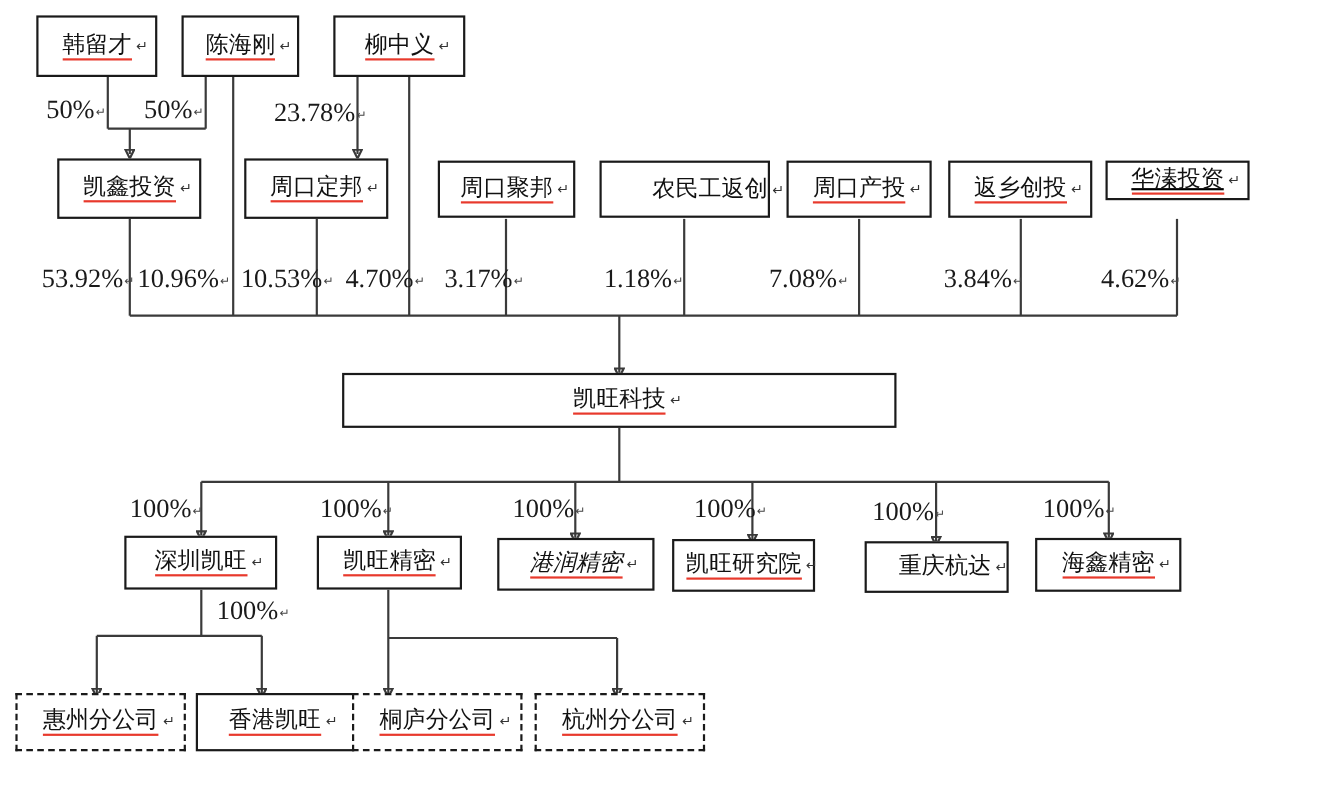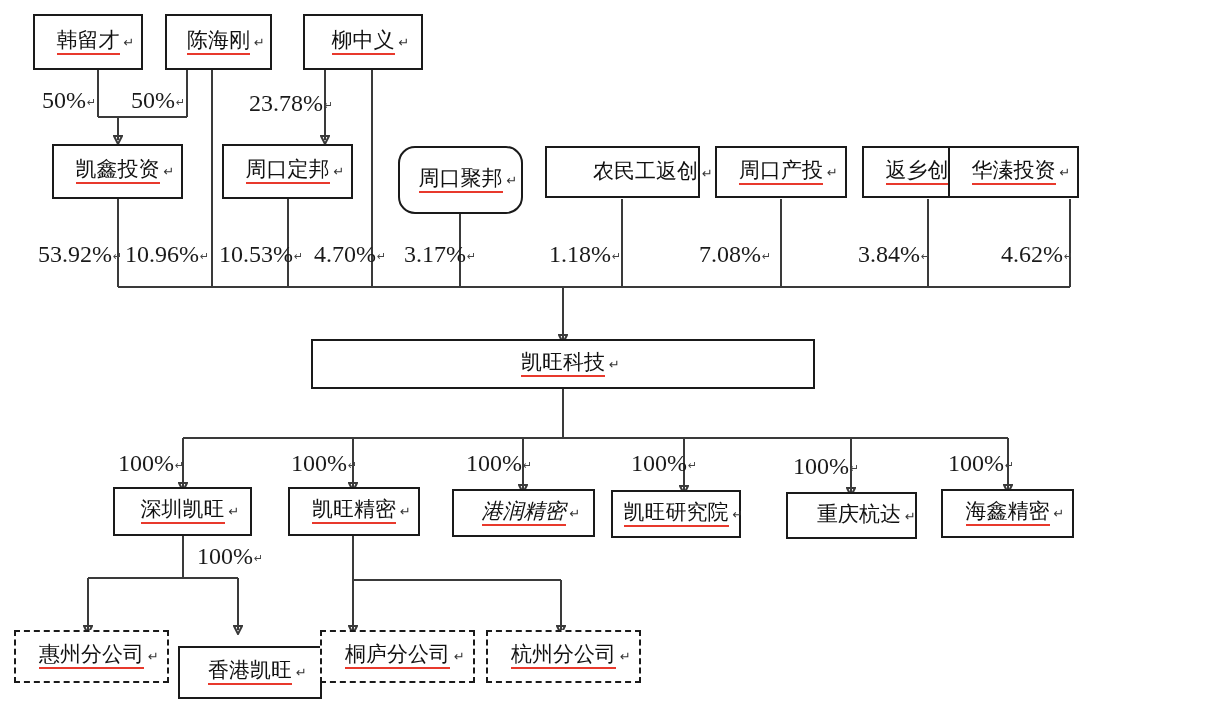--- a/index.html
+++ b/index.html
@@ -130,33 +130,33 @@
   <div class="pct" style="left:42px;top:87px;">50%</div>
   <div class="pct" style="left:131px;top:87px;">50%</div>
   <div class="pct" style="left:249px;top:90px;">23.78%</div>
 
   <div class="node" style="left:52px;top:144px;width:131px;height:55px;">
     <span class="lbl">凯鑫投资</span>
   </div>
   <div class="node" style="left:222px;top:144px;width:131px;height:55px;">
     <span class="lbl">周口定邦</span>
   </div>
-  <div class="node" style="left:398px;top:146px;width:125px;height:68px;border-radius:17px;">
+  <div class="node" style="left:398px;top:146px;width:125px;height:52px;">
     <span class="lbl">周口聚邦</span>
   </div>
   <div class="node" style="left:545px;top:146px;width:155px;height:52px;padding-left:46px;">
     <span class="lbl noul">农民工返创</span>
   </div>
   <div class="node" style="left:715px;top:146px;width:132px;height:52px;">
     <span class="lbl">周口产投</span>
   </div>
   <div class="node" style="left:862px;top:146px;width:131px;height:52px;">
     <span class="lbl">返乡创投</span>
   </div>
-  <div class="node" style="left:948px;top:146px;width:131px;height:52px;">
+  <div class="node" style="left:1005px;top:146px;width:131px;height:36px;text-decoration:underline;">
     <span class="lbl">华溱投资</span>
   </div>
 
   <div class="pct" style="left:38px;top:241px;">53.92%</div>
   <div class="pct" style="left:125px;top:241px;">10.96%</div>
   <div class="pct" style="left:219px;top:241px;">10.53%</div>
   <div class="pct" style="left:314px;top:241px;">4.70%</div>
   <div class="pct" style="left:404px;top:241px;">3.17%</div>
   <div class="pct" style="left:549px;top:241px;">1.18%</div>
   <div class="pct" style="left:699px;top:241px;">7.08%</div>
@@ -191,21 +191,21 @@
   </div>
   <div class="node" style="left:941px;top:489px;width:133px;height:49px;">
     <span class="lbl">海鑫精密</span>
   </div>
 
   <div class="pct" style="left:197px;top:543px;">100%</div>
 
   <div class="node dashed" style="left:14px;top:630px;width:155px;height:53px;">
     <span class="lbl">惠州分公司</span>
   </div>
-  <div class="node" style="left:178px;top:630px;width:144px;height:53px;margin-top:16px;">
+  <div class="node" style="left:178px;top:630px;width:144px;height:53px;">
     <span class="lbl">香港凯旺</span>
   </div>
   <div class="node dashed" style="left:320px;top:630px;width:155px;height:53px;">
     <span class="lbl">桐庐分公司</span>
   </div>
   <div class="node dashed" style="left:486px;top:630px;width:155px;height:53px;">
     <span class="lbl">杭州分公司</span>
   </div>
 
 </div>

